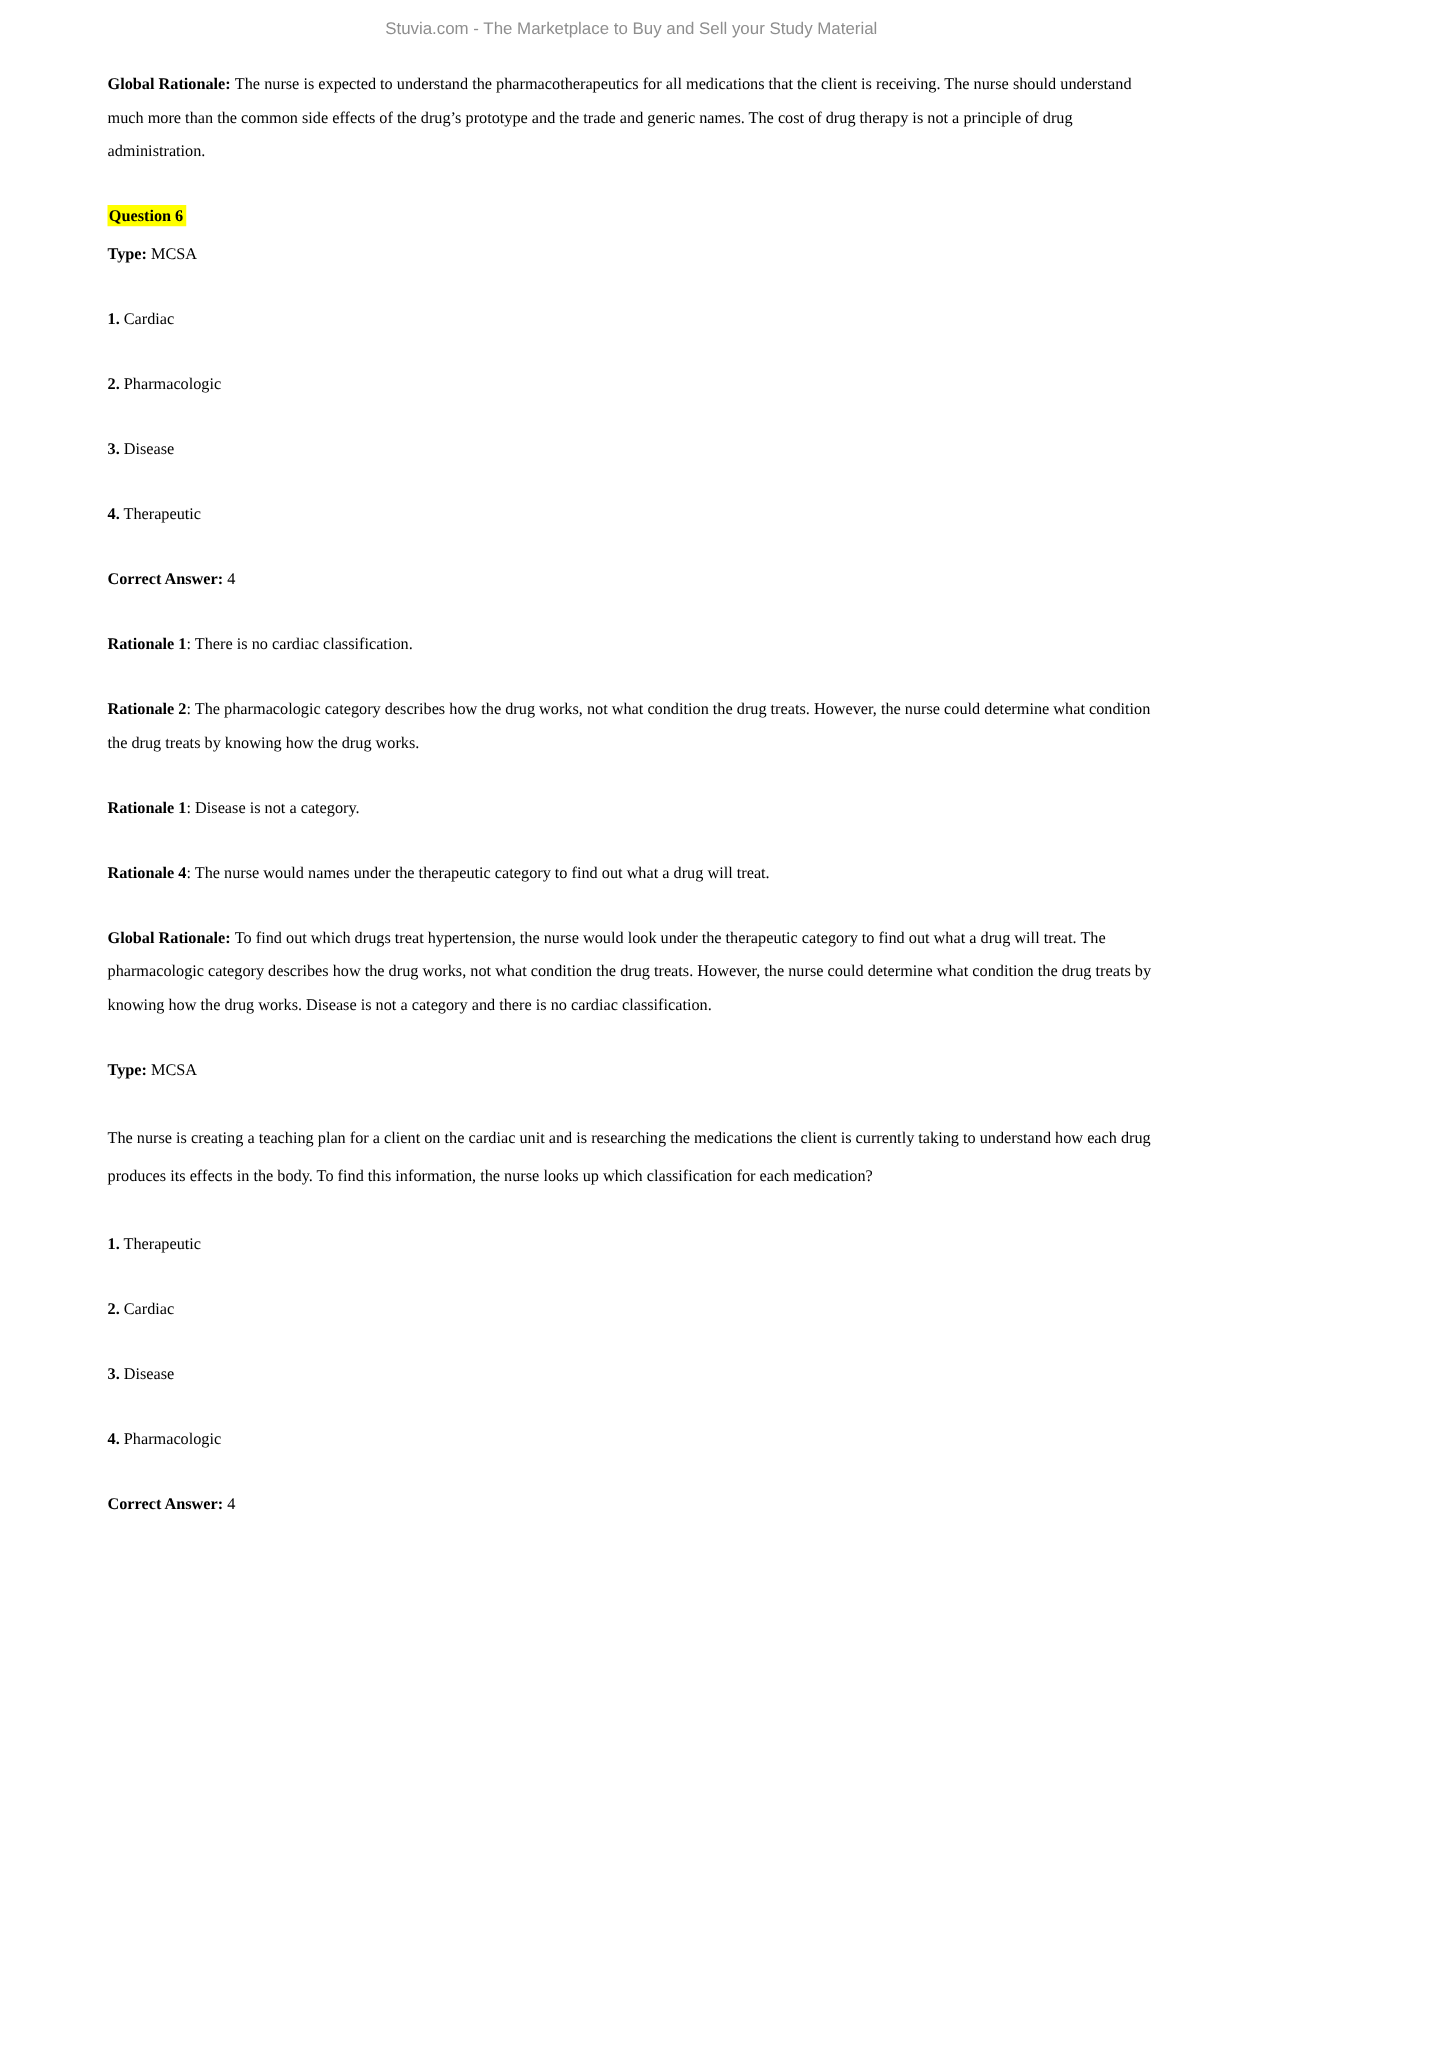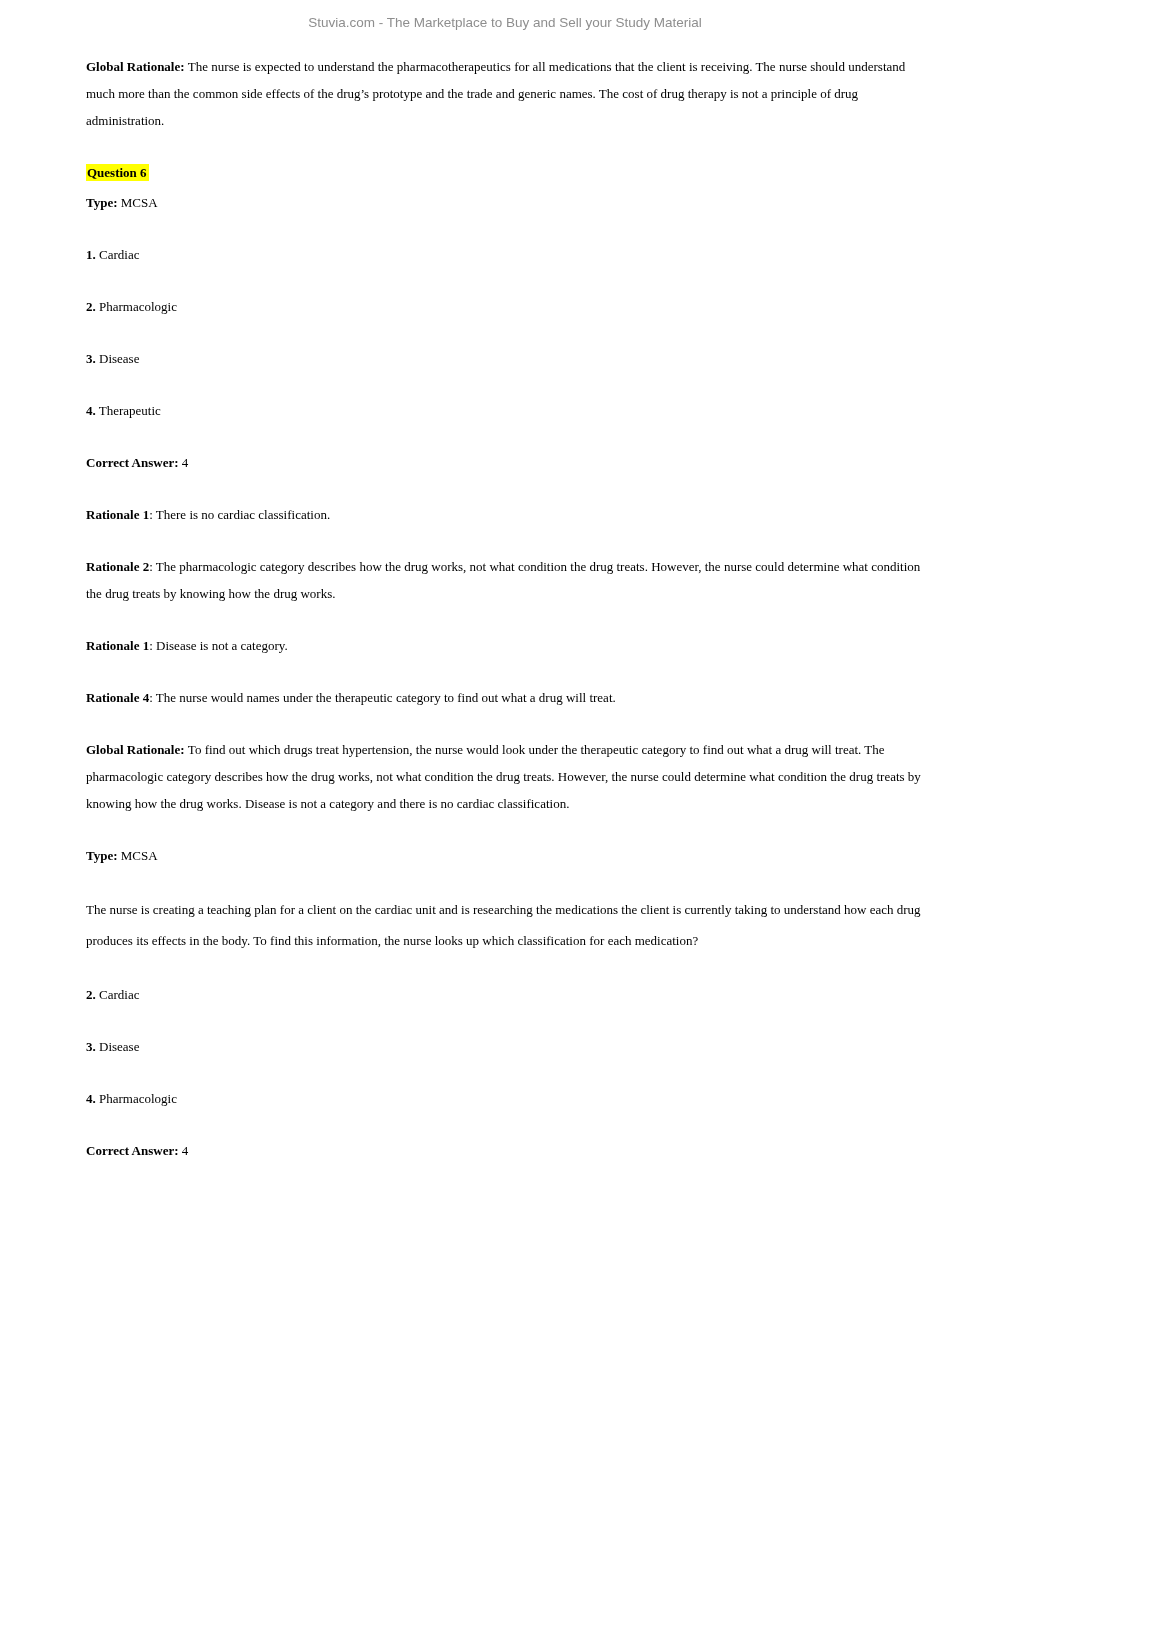--- a/index.html
+++ b/index.html
@@ -55,18 +55,19 @@
       <p class="block"><b>3.</b><span> Disease</span></p>
       <p class="block"><b>4.</b><span> Therapeutic</span></p>
       <p class="block"><b>Correct Answer: </b><span>4</span></p>
       <p class="block"><b>Rationale 1</b><span>: There is no cardiac classification.</span></p>
       <p class="block"><b>Rationale 2</b><span>: The pharmacologic category describes how the drug works, not what condition the drug treats. However, the nurse could determine what condition the drug treats by knowing how the drug works.</span></p>
       <p class="block"><b>Rationale 1</b><span>: Disease is not a category.</span></p>
       <p class="block"><b>Rationale 4</b><span>: The nurse would names under the therapeutic category to find out what a drug will treat.</span></p>
       <p class="block"><b>Global Rationale: </b><span>To find out which drugs treat hypertension, the nurse would look under the therapeutic category to find out what a drug will treat. The pharmacologic category describes how the drug works, not what condition the drug treats. However, the nurse could determine what condition the drug treats by knowing how the drug works. Disease is not a category and there is no cardiac classification.</span></p>
       <p class="block"><b>Type:</b><span> MCSA</span></p>
       <p class="block loose"><span>The nurse is creating a teaching plan for a client on the cardiac unit and is researching the medications the client is currently taking to understand how each drug produces its effects in the body. To find this information, the nurse looks up which classification for each medication?</span></p>
+      <p class="block"><b>1.</b><span> Therapeutic</span></p>
       <p class="block"><b>2.</b><span> Cardiac</span></p>
       <p class="block"><b>3.</b><span> Disease</span></p>
       <p class="block"><b>4.</b><span> Pharmacologic</span></p>
       <p class="block"><b>Correct Answer: </b><span>4</span></p>
     </div>
 </div>
 
 </body></html>

